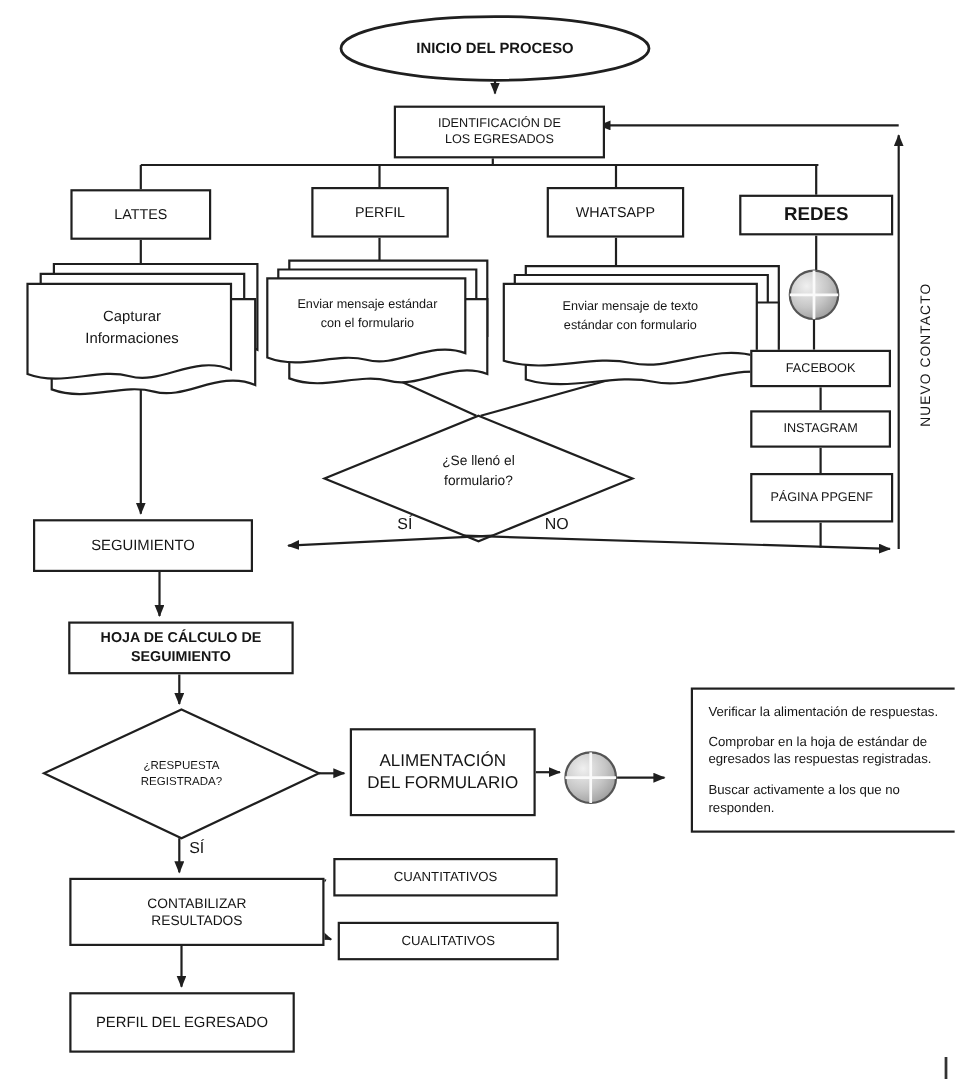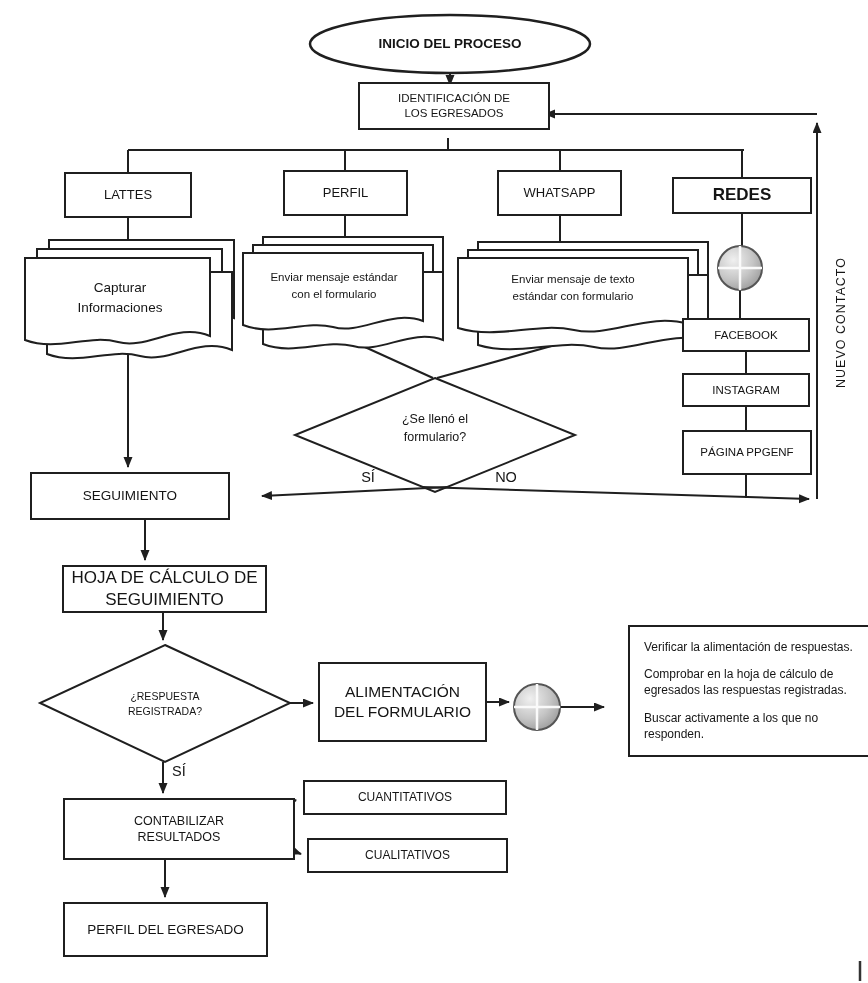--- a/index.html
+++ b/index.html
@@ -110,21 +110,21 @@
       <circle cx="537" cy="707" r="23" fill="url(#ballg)" stroke="#555" stroke-width="2"></circle>
       <line x1="537" y1="684" x2="537" y2="730" stroke="#fafafa" stroke-width="2.5"></line>
       <line x1="514" y1="707" x2="560" y2="707" stroke="#fafafa" stroke-width="2.5"></line>
     </g>
 
     <line x1="860" y1="961" x2="860" y2="981" stroke="#333" stroke-width="2.5"></line>
   </svg>
 
   <div class="lbl" style="left:310px;top:36px;width:280px;font-size:13.5px;font-weight:700">INICIO DEL PROCESO</div>
 
-  <div class="box" style="left:358px;top:82px;width:192px;height:48px;font-size:11.5px;font-weight:500">
+  <div class="box" style="left:358px;top:96px;width:192px;height:48px;font-size:11.5px;font-weight:500">
     <div>IDENTIFICACIÓN DE</div>
     <div>LOS EGRESADOS</div>
   </div>
 
   <div class="box" style="left:64px;top:172px;width:128px;height:46px;font-size:13px;font-weight:500">LATTES</div>
   <div class="box" style="left:283px;top:170px;width:125px;height:46px;font-size:13px;font-weight:500">PERFIL</div>
   <div class="box" style="left:497px;top:170px;width:125px;height:46px;font-size:13px;font-weight:500">WHATSAPP</div>
   <div class="box" style="left:672px;top:177px;width:140px;height:37px;font-size:17px;font-weight:700">REDES</div>
 
   <div class="lbl" style="left:45px;top:278px;width:150px;font-size:13.5px;line-height:1.5">
@@ -148,39 +148,39 @@
 
   <div class="lbl" style="left:355px;top:411px;width:160px;font-size:12.5px;line-height:1.4">
     <div>¿Se llenó el</div>
     <div>formulario?</div>
   </div>
   <div class="lbl" style="left:348px;top:469px;width:40px;font-size:14.5px">SÍ</div>
   <div class="lbl" style="left:486px;top:469px;width:40px;font-size:14.5px">NO</div>
 
   <div class="box" style="left:30px;top:472px;width:200px;height:48px;font-size:13.5px;font-weight:500">SEGUIMIENTO</div>
 
-  <div class="box" style="left:62px;top:565px;width:205px;height:48px;font-size:17px;font-weight:400">
+  <div class="box" style="left:62px;top:565px;width:205px;height:48px;font-size:13px;font-weight:700">
     <div>HOJA DE CÁLCULO DE</div>
     <div>SEGUIMIENTO</div>
   </div>
 
   <div class="lbl" style="left:90px;top:689px;width:150px;font-size:10.5px;line-height:1.45">
     <div>¿RESPUESTA</div>
     <div>REGISTRADA?</div>
   </div>
   <div class="lbl" style="left:172px;top:763px;width:36px;font-size:14.5px;text-align:left">SÍ</div>
 
   <div class="box" style="left:318px;top:662px;width:169px;height:80px;font-size:15.5px;font-weight:500">
     <div>ALIMENTACIÓN</div>
     <div>DEL FORMULARIO</div>
   </div>
 
   <div class="box note" style="left:628px;top:625px;width:245px;height:132px;font-size:12px">
     <p>Verificar la alimentación de respuestas.</p>
-    <p>Comprobar en la hoja de cálculo de egresados las respuestas registradas.</p>
+    <p>Comprobar en la hoja de estándar de egresados las respuestas registradas.</p>
     <p>Buscar activamente a los que no responden.</p>
   </div>
 
   <div class="box" style="left:63px;top:798px;width:232px;height:62px;font-size:12.5px;font-weight:500">
     <div>CONTABILIZAR</div>
     <div>RESULTADOS</div>
   </div>
 
   <div class="box" style="left:303px;top:780px;width:204px;height:35px;font-size:12px">CUANTITATIVOS</div>
   <div class="box" style="left:307px;top:838px;width:201px;height:35px;font-size:12px">CUALITATIVOS</div>

